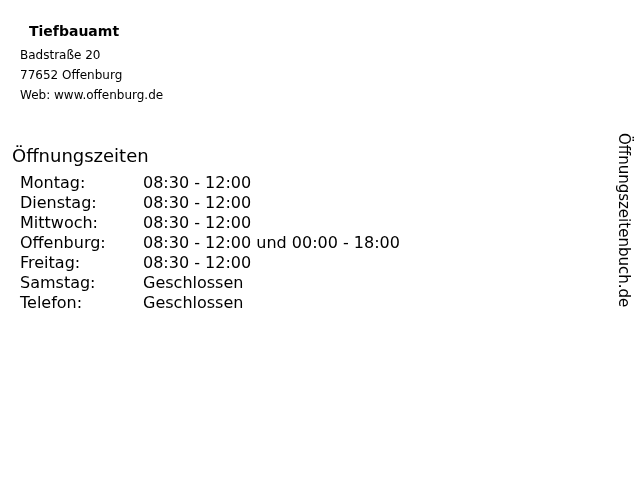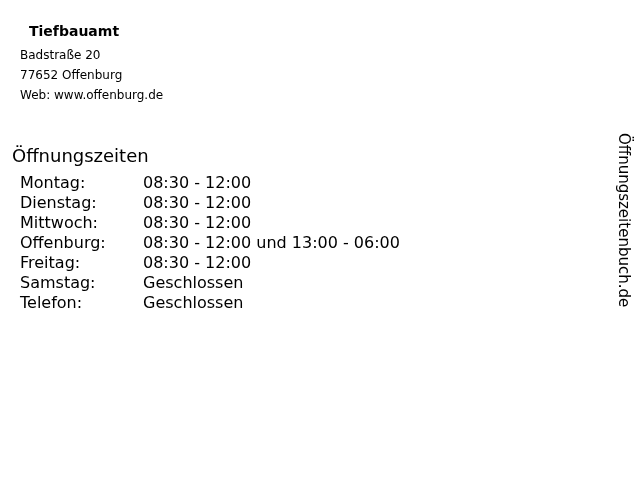--- a/index.html
+++ b/index.html
@@ -80,21 +80,21 @@
   <div>Montag:</div>
   <div>08:30 - 12:00</div>
 
   <div>Dienstag:</div>
   <div>08:30 - 12:00</div>
 
   <div>Mittwoch:</div>
   <div>08:30 - 12:00</div>
 
   <div>Offenburg:</div>
-  <div>08:30 - 12:00 und 13:00 - 06:00</div>
+  <div>08:30 - 12:00 und 00:00 - 18:00</div>
 
   <div>Freitag:</div>
   <div>08:30 - 12:00</div>
 
   <div>Samstag:</div>
   <div>Geschlossen</div>
 
   <div>Telefon:</div>
   <div>Geschlossen</div>
 </div>

